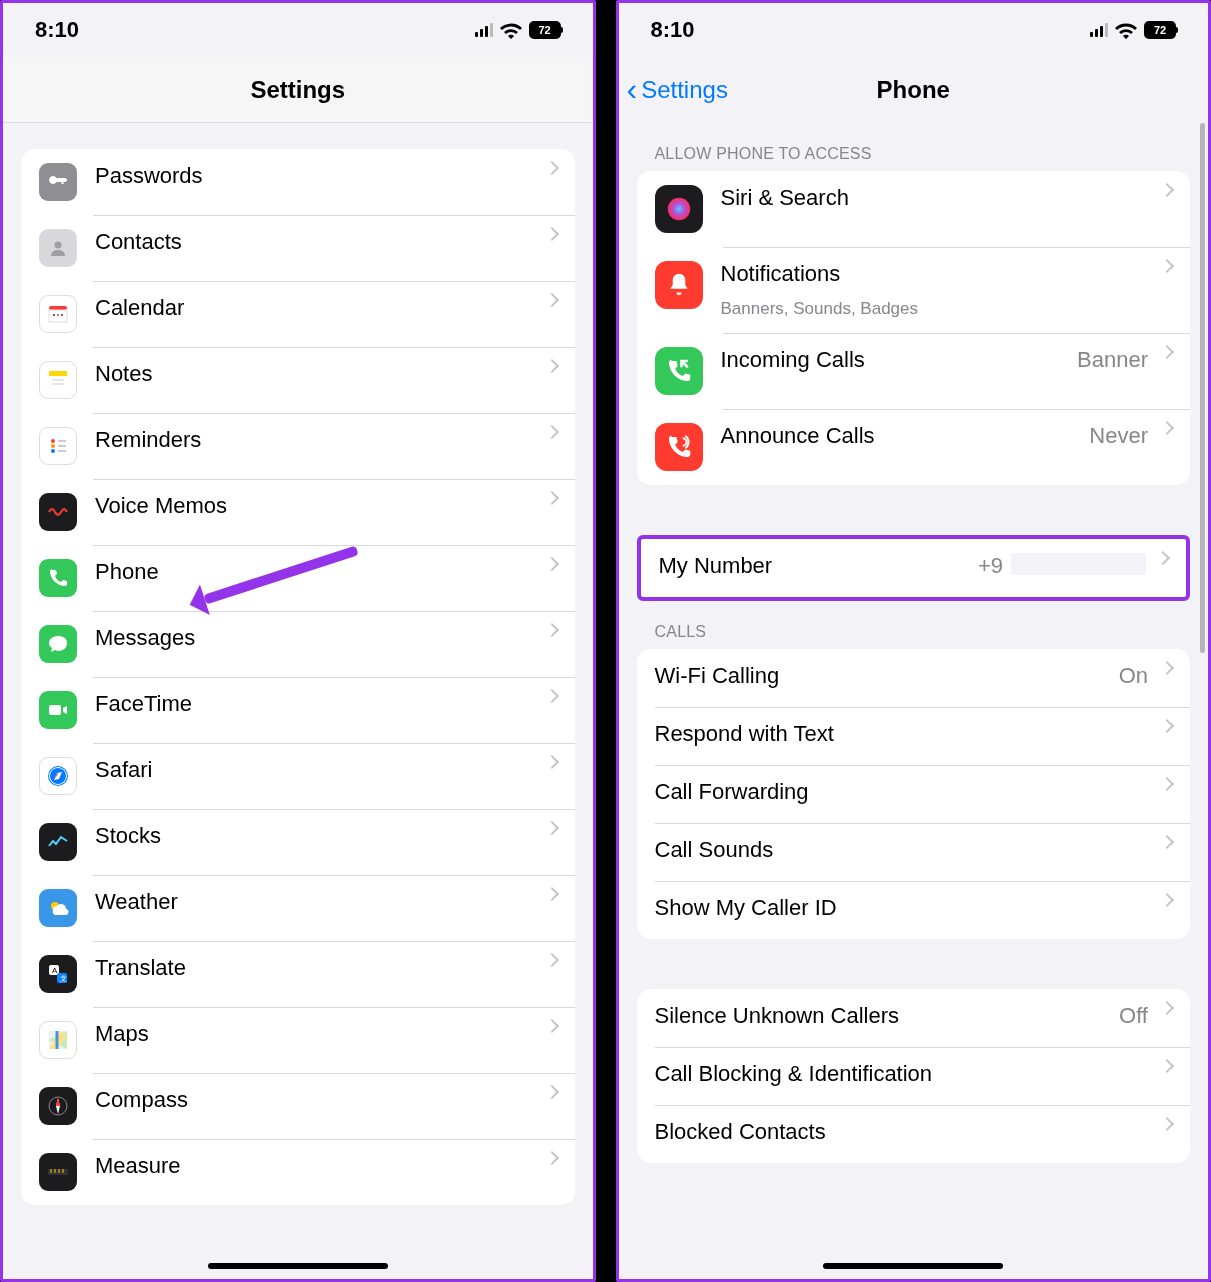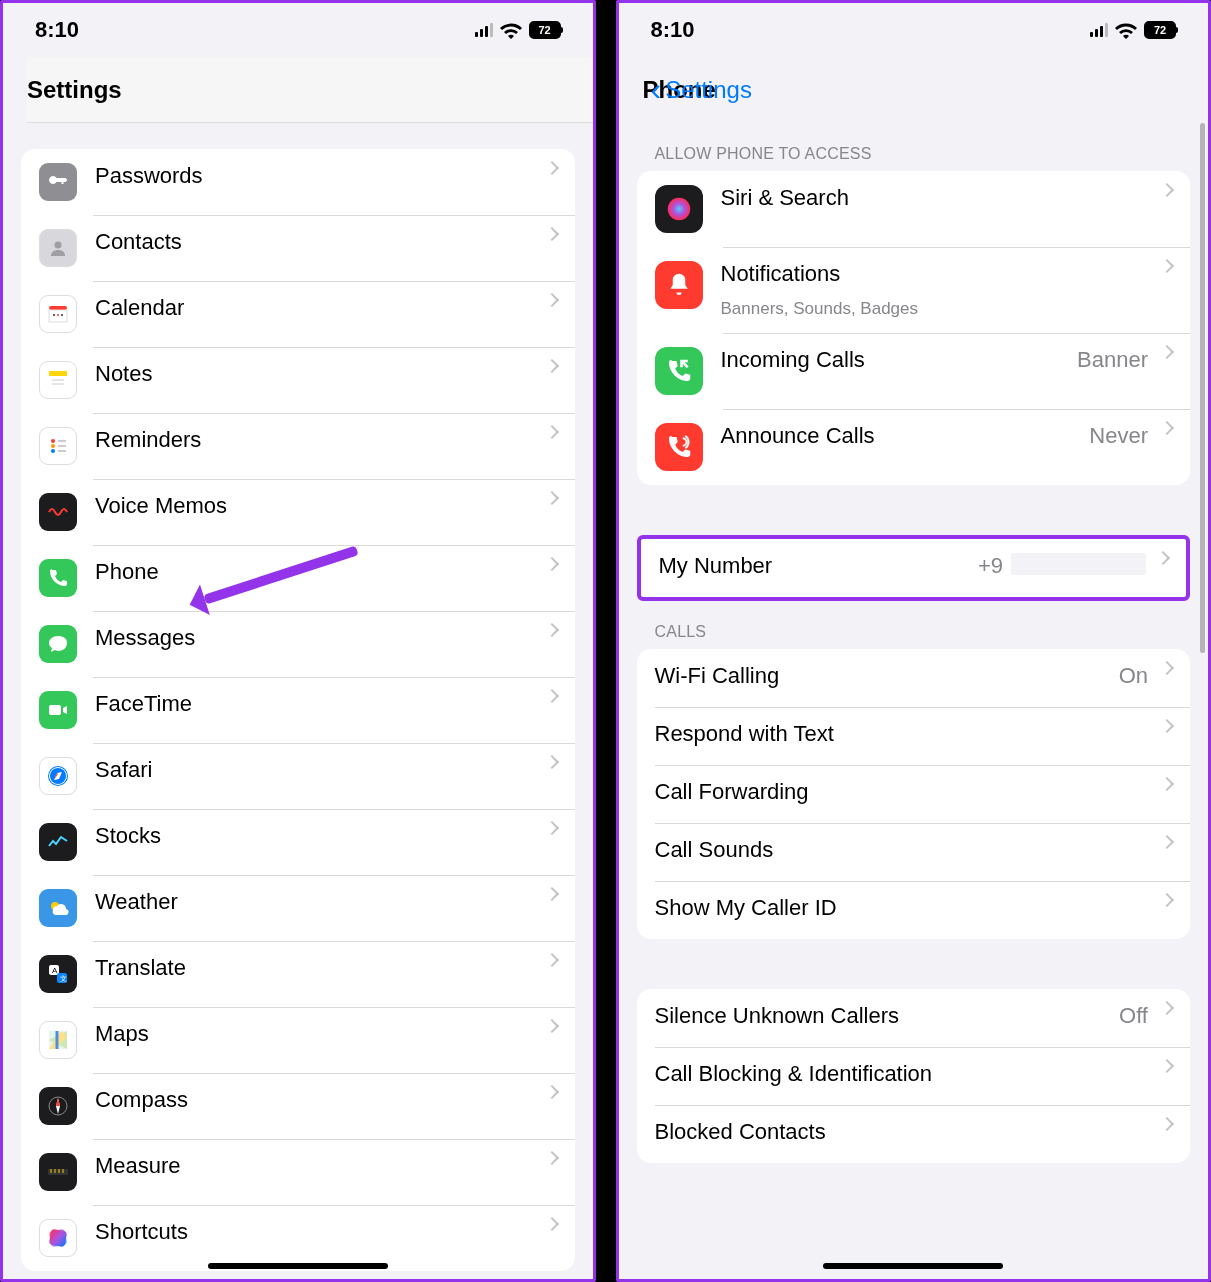--- a/index.html
+++ b/index.html
@@ -35,24 +35,24 @@
     .signal-bars { display: flex; align-items: flex-end; gap: 2px; height: 14px; }
     .signal-bars span { width: 3px; background: #000; border-radius: 1px; }
     .signal-bars span:nth-child(1){height:5px}.signal-bars span:nth-child(2){height:8px}.signal-bars span:nth-child(3){height:11px}.signal-bars span:nth-child(4){height:14px;background:#bbb}
     .battery-box { border: 2px solid #000; border-radius: 5px; width: 32px; height: 18px; padding: 1px; position: relative; display:flex; align-items:center; justify-content:center; font-size:11px; font-weight:700; background:#000; color:#fff;}
     .battery-box::after { content:''; position:absolute; right:-4px; width:2px; height:6px; background:#000; border-radius:0 2px 2px 0;}
     
     .nav-bar {
       height: 66px;
       display: flex;
       align-items: center;
+      justify-content: center;
       position: relative;
       background: #f6f6f7;
       border-bottom: 0.5px solid rgba(0,0,0,0.1);
-      margin-left: 24px;
     }
     .nav-bar.no-border { border-bottom: none; background: #f2f2f7; }
     .nav-title { font-size: 24px; font-weight: 600; }
     .back-btn {
       position: absolute;
       left: 8px;
       display: flex;
       align-items: center;
       color: #007aff;
       font-size: 24px;
@@ -363,37 +363,20 @@
               <rect x="2" y="9" width="20" height="6" fill="#333" rx="1"></rect>
               <line x1="5" y1="9" x2="5" y2="13" stroke="#ffcc00"></line>
               <line x1="9" y1="9" x2="9" y2="13" stroke="#ffcc00"></line>
               <line x1="13" y1="9" x2="13" y2="13" stroke="#ffcc00"></line>
               <line x1="17" y1="9" x2="17" y2="13" stroke="#ffcc00"></line>
             </svg>
           </span>
     <span class="row-label">Measure</span>
     <span class="chevron"></span>
   </div>
-        <div class="row icon-row">
-    <span class="icon-box" style="background:#ffffff;border:0.5px solid #ddd;">
-            <svg viewBox="0 0 24 24">
-              <defs>
-                <linearGradient id="sg" x1="0" y1="0" x2="1" y2="1">
-                  <stop offset="0" stop-color="#ff2d55"></stop>
-                  <stop offset="0.5" stop-color="#af52de"></stop>
-                  <stop offset="1" stop-color="#007aff"></stop>
-                </linearGradient>
-              </defs>
-              <rect x="4" y="4" width="16" height="16" rx="4" fill="url(#sg)" transform="rotate(10 12 12)"></rect>
-              <rect x="4" y="4" width="16" height="16" rx="4" fill="url(#sg)" opacity="0.7" transform="rotate(-10 12 12)"></rect>
-            </svg>
-          </span>
-    <span class="row-label">Shortcuts</span>
-    <span class="chevron"></span>
-  </div>
       </div>
   </div>
   <div class="home-indicator"></div>
 </div>
 
 <div class="phone-screen">
   <div class="scroll-ind"></div>
   <div class="status-bar">
     <span>8:10</span>
     <div class="status-icons">

